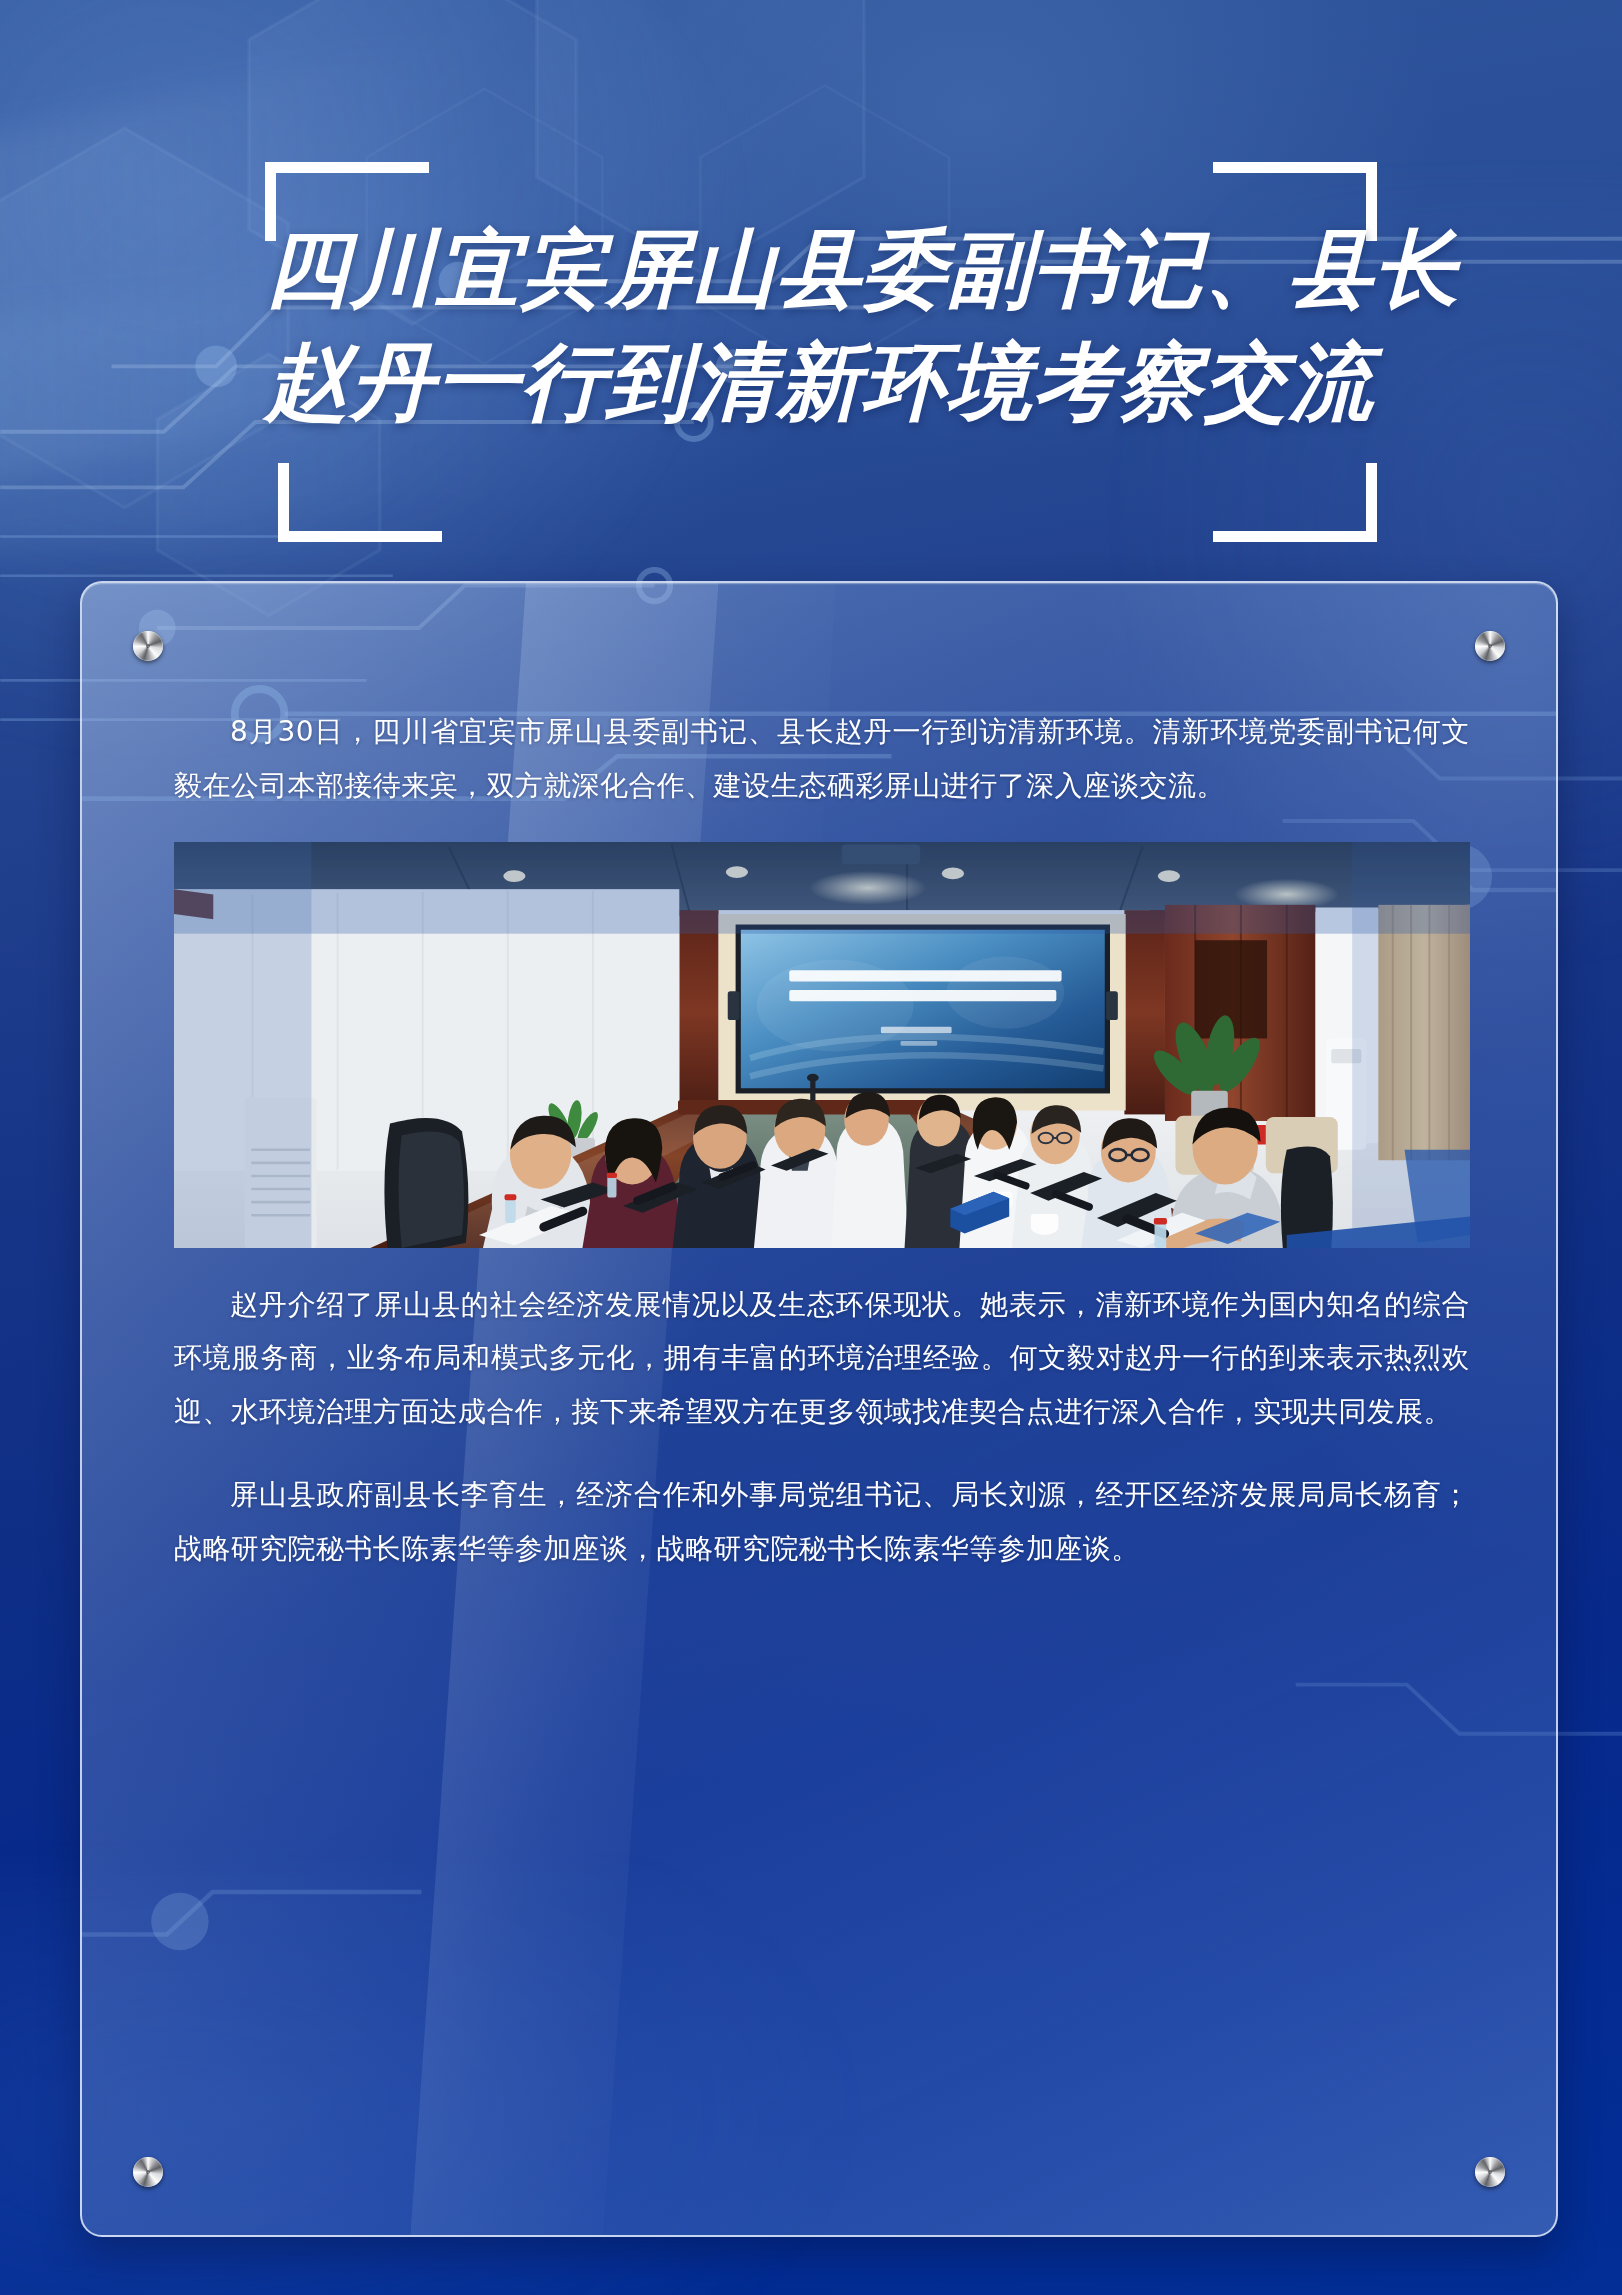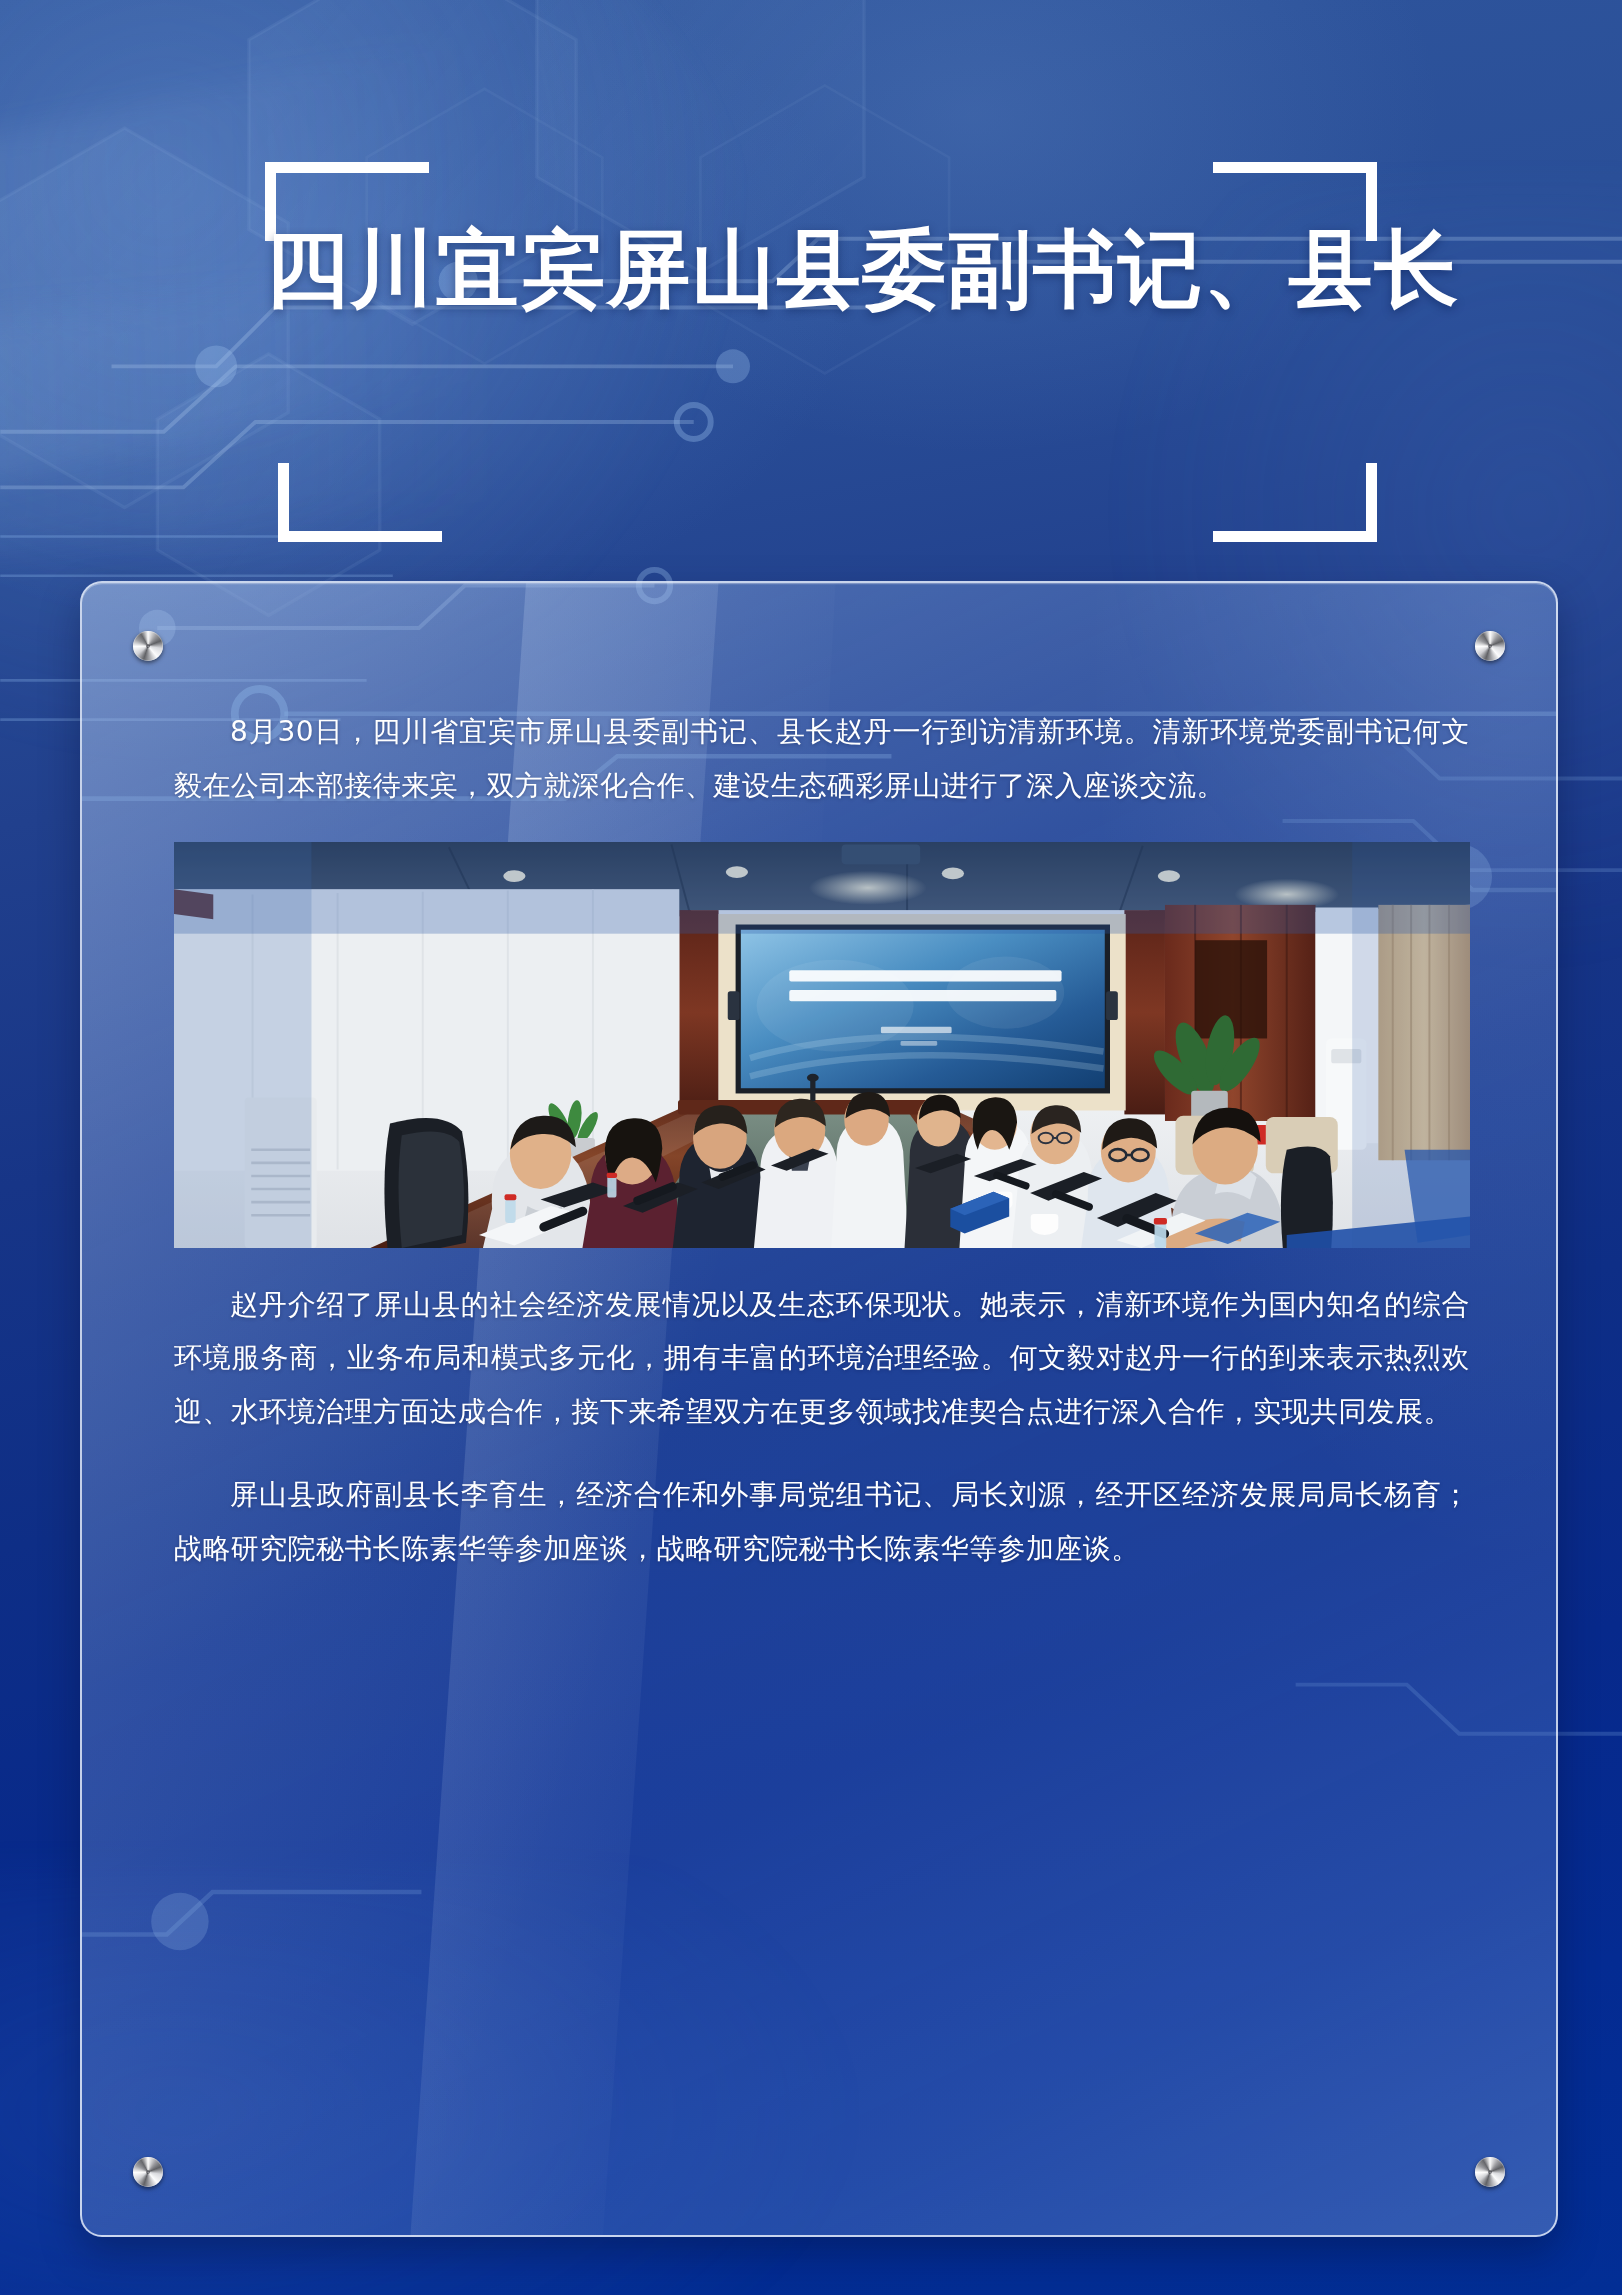--- a/index.html
+++ b/index.html
@@ -84,20 +84,21 @@
            border-top:11px solid #fff; border-left:11px solid #fff; }
   .bk-tr { right:0;  top:0;    width:164px; height:79px;
            border-top:11px solid #fff; border-right:11px solid #fff; }
   .bk-bl { left:13px; bottom:0; width:164px; height:79px;
            border-bottom:11px solid #fff; border-left:11px solid #fff; }
   .bk-br { right:0;  bottom:0; width:164px; height:79px;
            border-bottom:11px solid #fff; border-right:11px solid #fff; }
 
   #title-lines {
     position:absolute; left:0; right:0; top:51px;
+    font-style:italic;
   }
   .title-line {
     display:block;
     color:#ffffff;
     font-size:84px;
     line-height:1.34;
     font-weight:bold;
     letter-spacing:1.3px;
     white-space:nowrap;
     text-shadow:0 2.6px 9.2px rgba(0,20,70,.40);
@@ -267,20 +268,21 @@
   </svg>
 
   <div id="title-block">
     <div class="bracket bk-tl"></div>
     <div class="bracket bk-tr"></div>
     <div class="bracket bk-bl"></div>
     <div class="bracket bk-br"></div>
 
     <div id="title-lines">
       <span class="title-line">四川宜宾屏山县委副书记、县长</span>
+      <span class="title-line">赵丹一行到清新环境考察交流</span>
     </div>
   </div>
 
   <div id="card">
 
     <div class="sheen-a"></div>
     <div class="sheen-b"></div>
     <div class="sheen-c"></div>
 
     <svg class="card-circuit" viewBox="0 0 2258 2530">

